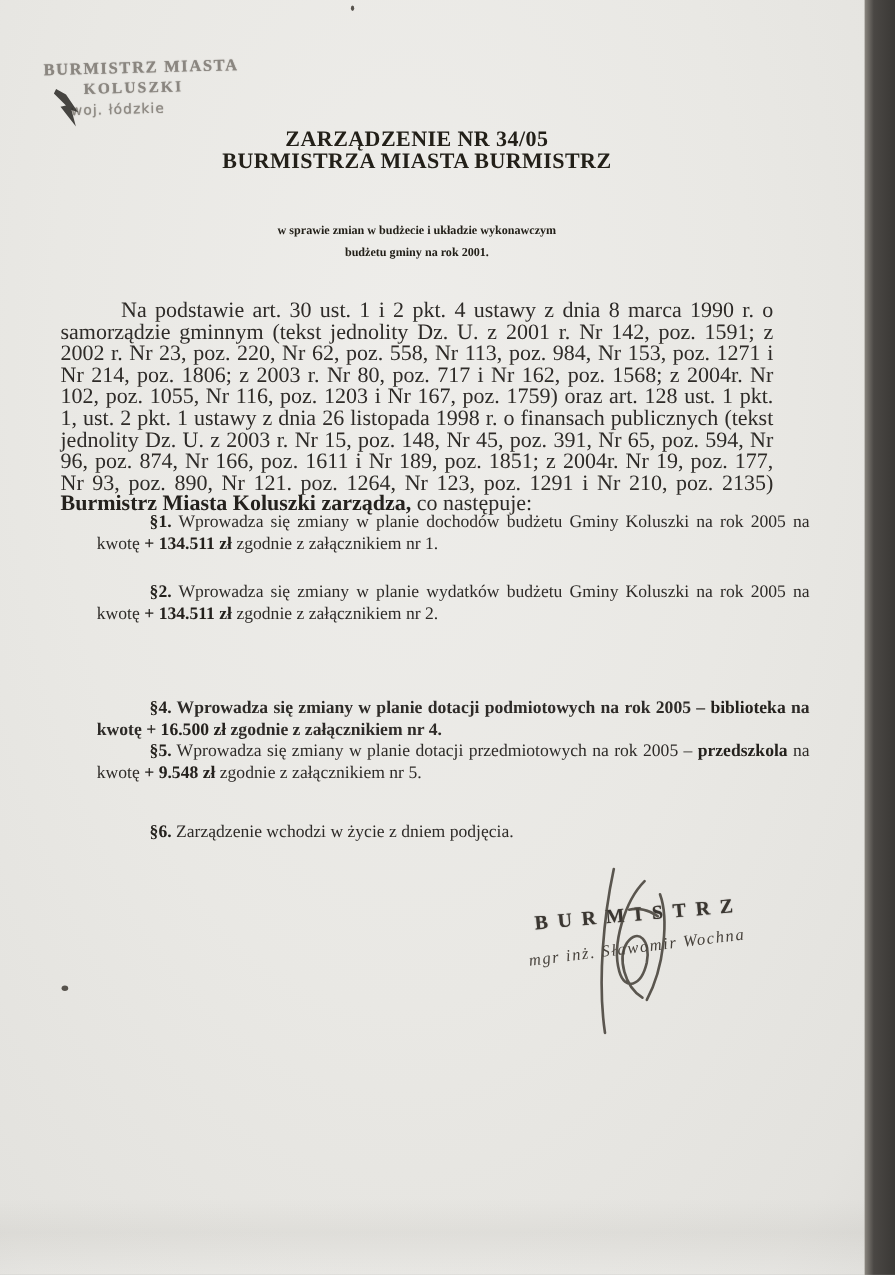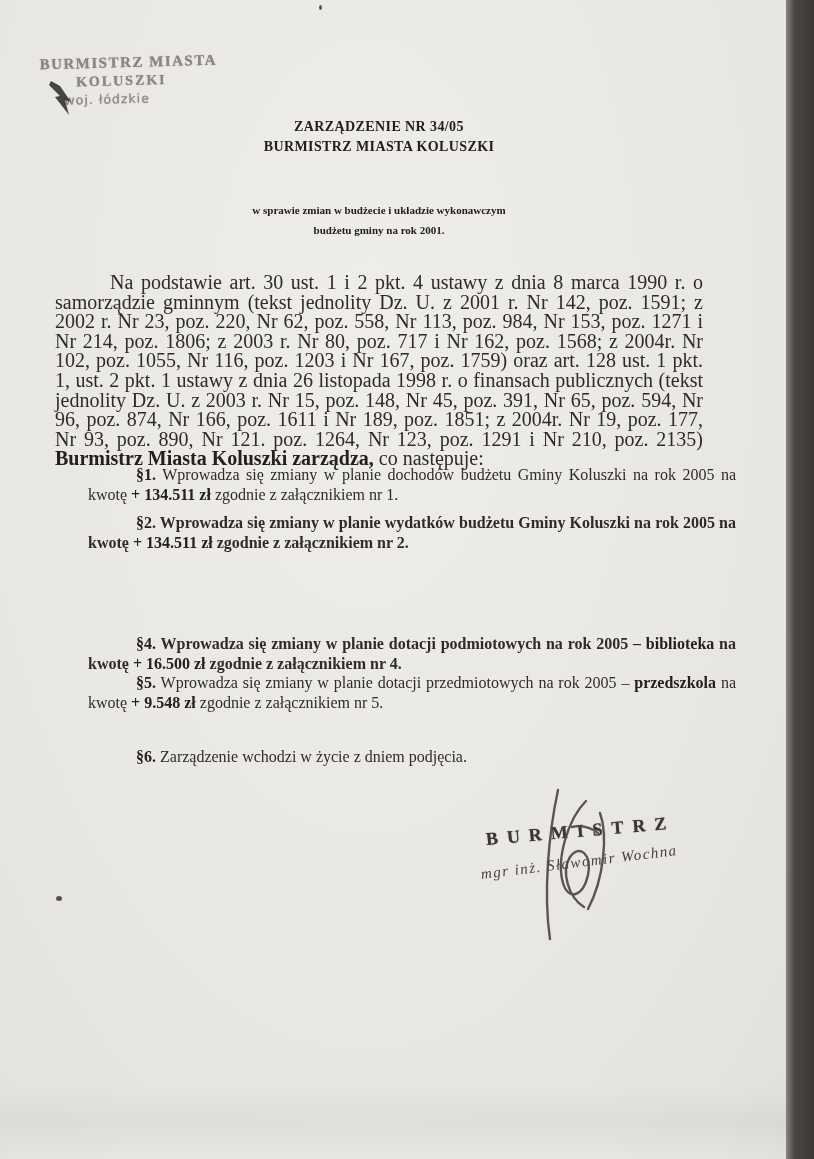--- a/index.html
+++ b/index.html
@@ -23,37 +23,37 @@
     color:#8a8680; transform:rotate(-1.5deg);
     text-shadow: 0 0 1px rgba(135,130,122,0.9);
   }
   .hstamp .l1 { font-size:15px; letter-spacing:1.5px; font-weight:bold; }
   .hstamp .l2 { font-size:14px; letter-spacing:2px; font-weight:bold; margin-left:36px; margin-top:2px; }
   .hstamp .l3 { font-family:"DejaVu Sans", sans-serif; font-size:12.5px; letter-spacing:1px; margin-left:24px; margin-top:2px; color:#8e8a84; }
   .pen-arrow { position:absolute; left:48px; top:80px; }
   
   .title {
     position:absolute; left:55px; top:117px; width:648px; text-align:center;
-    font-weight:bold; font-size:14px; line-height:20px; letter-spacing:0.4px; color:#232019;
+    font-weight:bold; font-size:20px; line-height:20px; letter-spacing:0.4px; color:#232019;
   }
   .subject {
     position:absolute; left:55px; top:200px; width:648px; text-align:center;
     font-weight:bold; font-size:11px; line-height:20px; color:#232019;
   }
   
   .legal {
     position:absolute; left:55px; top:253px; width:648px;
     font-size:20px; line-height:19.6px; text-align:justify; text-indent:55px;
   }
   .sec {
     position:absolute; left:55px; width:648px;
     font-size:16px; line-height:20px; text-align:justify; text-indent:48px;margin-left:33px;
   }
   .sec b, .legal b { color:#24211d; }
-  .s1 { top:449px; } .s2 { top:497px;font-weight:bold; } .s3 { top:561px; }
+  .s1 { top:449px; } .s2 { top:513px; } .s3 { top:561px; }
   .s4 { top:618px;font-weight:bold; } .s5 { top:657px; } .s6 { top:731px; }
   
   .sig-title {
     position:absolute; left:486px; top:829px;
     font-weight:bold; font-size:18px; letter-spacing:9px; color:#3a3631;
     transform:rotate(-5deg); transform-origin:left center;
     text-shadow:0 0 1px rgba(60,55,48,0.7);
     white-space:nowrap;
   }
   .sig-name {
@@ -80,21 +80,21 @@
     <div class="l2">KOLUSZKI</div>
     <div class="l3">woj. łódzkie</div>
   </div>
 
   <svg class="pen-arrow" width="32" height="38" viewBox="0 0 32 38">
     <polygon points="3,1 12,6 23,22 17,20 21,35 7,17 12,16 1,5" fill="#2f2d2a" opacity="0.88"></polygon>
   </svg>
 
   <div class="title">
     <div>ZARZĄDZENIE NR 34/05</div>
-    <div>BURMISTRZ MIASTA KOLUSZKI</div>
+    <div>BURMISTRZA MIASTA BURMISTRZ</div>
   </div>
 
   <div class="subject">
     <div>w sprawie zmian w budżecie i układzie wykonawczym</div>
     <div>budżetu gminy na rok 2001.</div>
   </div>
 
   <p class="legal"><span>Na podstawie art. 30 ust. 1 i 2 pkt. 4 ustawy z dnia 8 marca 1990 r. o samorządzie gminnym (tekst jednolity Dz. U. z 2001 r. Nr 142, poz. 1591; z 2002 r. Nr 23, poz. 220, Nr 62, poz. 558, Nr 113, poz. 984, Nr 153, poz. 1271 i Nr 214, poz. 1806; z 2003 r. Nr 80, poz. 717 i Nr 162, poz. 1568; z 2004r. Nr 102, poz. 1055, Nr 116, poz. 1203 i Nr 167, poz. 1759) oraz art. 128 ust. 1 pkt. 1, ust. 2 pkt. 1 ustawy z dnia 26 listopada 1998 r. o finansach publicznych (tekst jednolity Dz. U. z 2003 r. Nr 15, poz. 148, Nr 45, poz. 391, Nr 65, poz. 594, Nr 96, poz. 874, Nr 166, poz. 1611 i Nr 189, poz. 1851; z 2004r. Nr 19, poz. 177, Nr 93, poz. 890, Nr 121. poz. 1264, Nr 123, poz. 1291 i Nr 210, poz. 2135) </span><b>Burmistrz Miasta Koluszki zarządza,</b><span> co następuje:</span></p>
 
   <p class="sec s1"><b>§1.</b><span> Wprowadza się zmiany w planie dochodów budżetu Gminy Koluszki na rok 2005 na kwotę </span><b>+ 134.511 zł</b><span> zgodnie z załącznikiem nr 1.</span></p>

